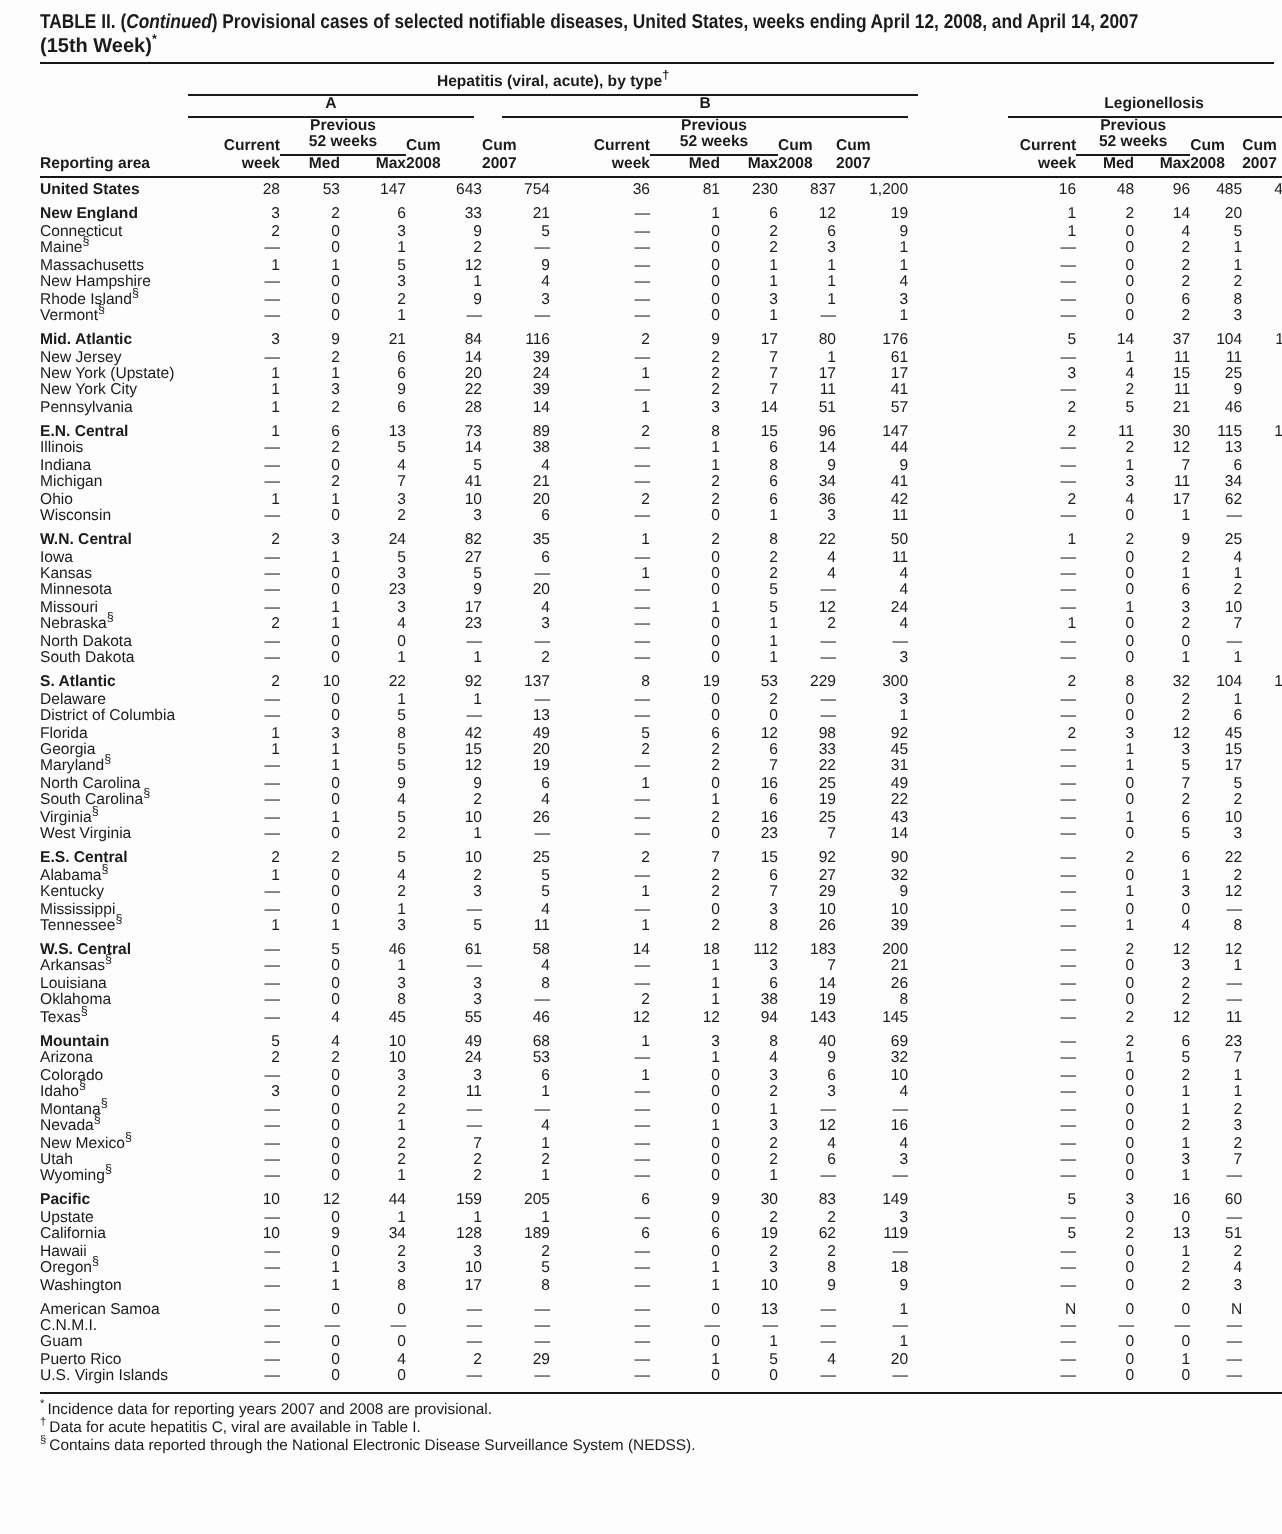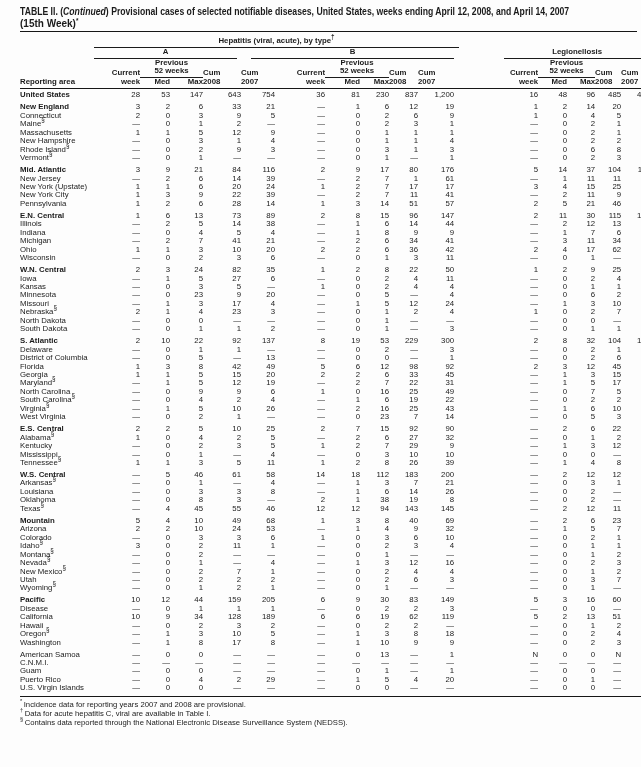--- a/index.html
+++ b/index.html
@@ -1157,21 +1157,21 @@
           <td class="num">30</td>
           <td class="num">83</td>
           <td class="num">149</td>
           <td class="num">5</td>
           <td class="num">3</td>
           <td class="num">16</td>
           <td class="num">60</td>
           <td class="num">26</td>
         </tr>
         <tr>
-          <td class="area">Disease</td>
+          <td class="area">Upstate</td>
           <td class="num">—</td>
           <td class="num">0</td>
           <td class="num">1</td>
           <td class="num">1</td>
           <td class="num">1</td>
           <td class="num">—</td>
           <td class="num">0</td>
           <td class="num">2</td>
           <td class="num">2</td>
           <td class="num">3</td>

